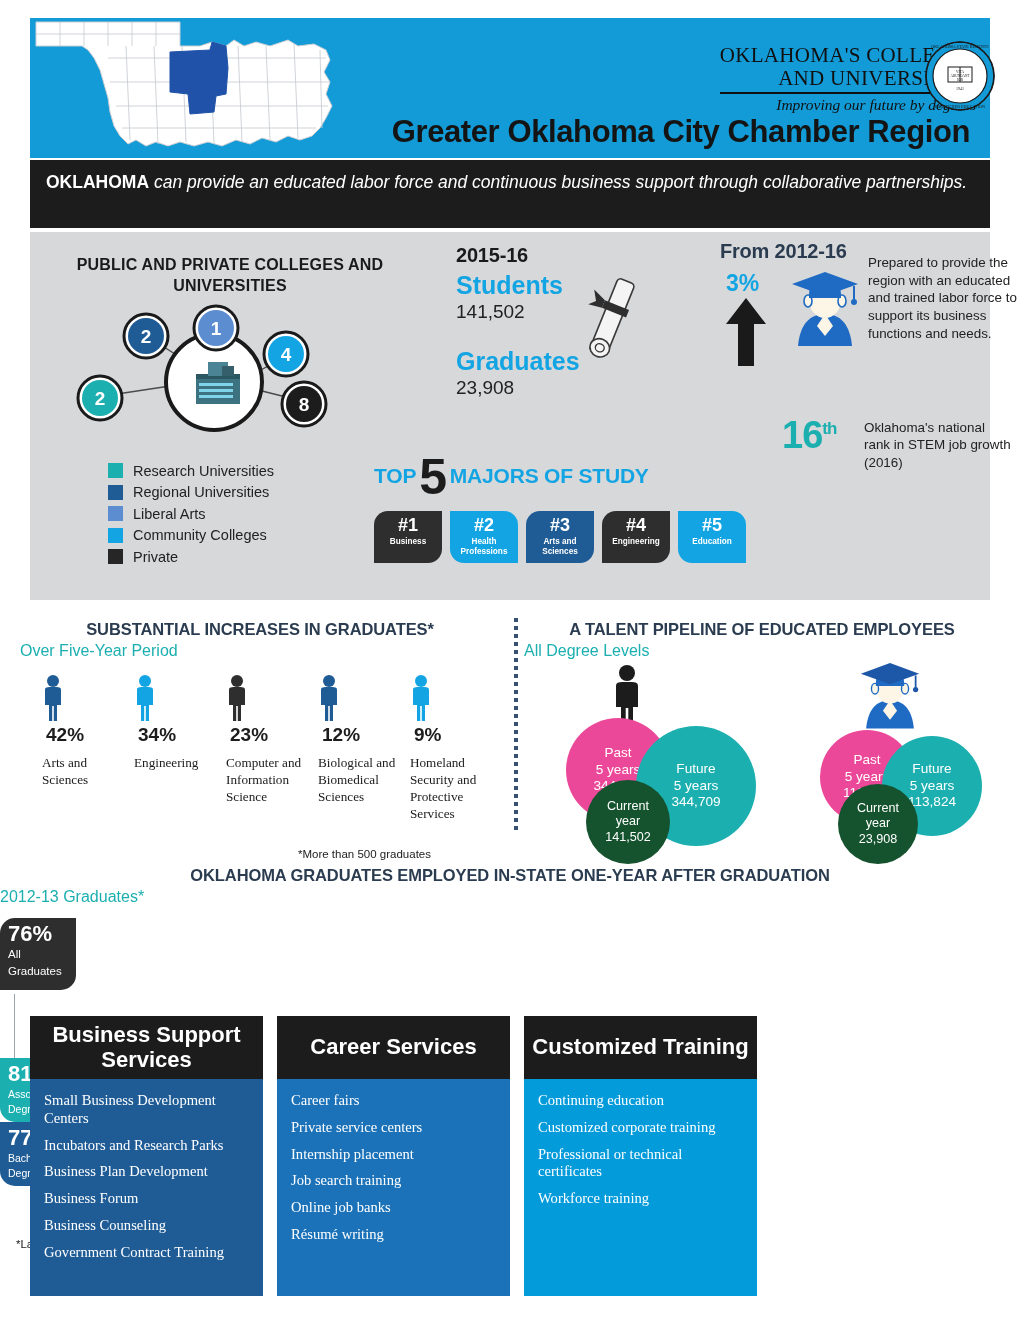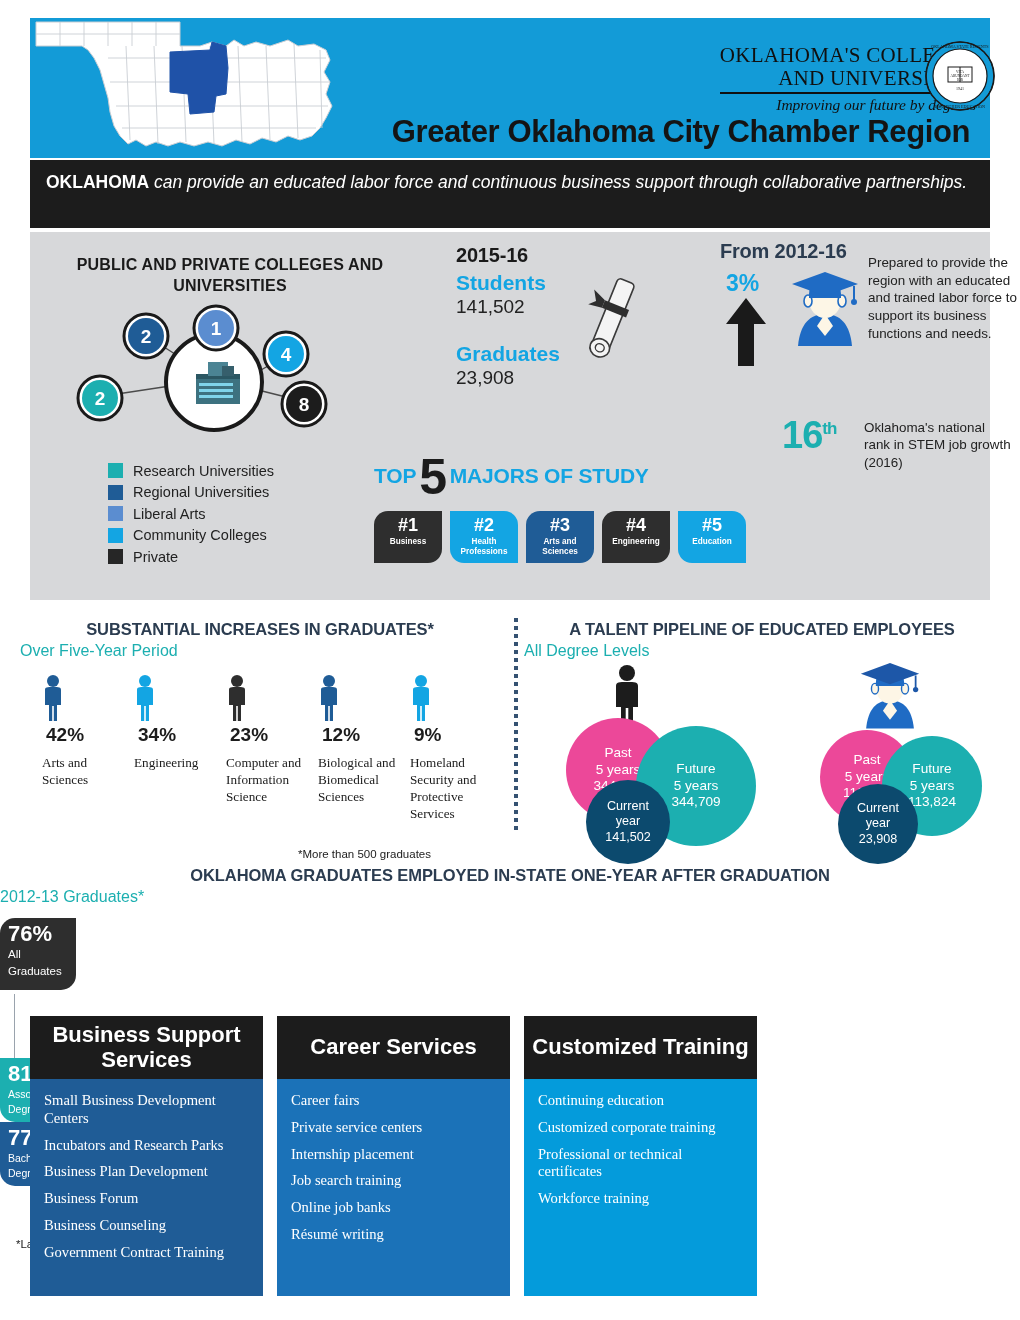--- a/index.html
+++ b/index.html
@@ -56,21 +56,21 @@
   .node-diagram { position: absolute; left: 28px; top: 72px; width: 310px; height: 140px; }
 
   .legend { position: absolute; left: 78px; top: 228px; }
   .legend-row { display: flex; align-items: center; height: 21.5px; }
   .legend-sw { width: 15px; height: 15px; margin-right: 10px; flex: 0 0 auto; }
   .legend-label { font-size: 14.5px; color: #222; }
 
   
   .stud-block { position: absolute; left: 426px; top: 12px; }
   .yr-label { font-size: 20px; font-weight: bold; color: #1a1a1a; letter-spacing: -0.2px; }
-  .sg-key { font-size: 21px; font-weight: bold; color: #13A5E3; margin-top: 4px; }
+  .sg-key { font-size: 25px; font-weight: bold; color: #13A5E3; margin-top: 4px; }
   .sg-val { font-size: 19px; color: #222; margin-top: 1px; }
   .sg-gap { height: 20px; }
   .scroll-ic { position: absolute; left: 120px; top: 30px; }
 
   .from-block { position: absolute; left: 690px; top: 8px; }
   .from-label { font-size: 20px; font-weight: bold; color: #2b3c50; letter-spacing: -0.2px; }
   .pct3 { font-size: 23px; font-weight: bold; color: #13A5E3; position: absolute; left: 6px; top: 30px; }
   .arrow-up { position: absolute; left: 4px; top: 56px; }
   .grad-ic { position: absolute; left: 62px; top: 24px; }
 
@@ -123,21 +123,21 @@
 
   .pipe-right { position: absolute; left: 524px; top: 16px; width: 476px; }
   .bubble-area { position: relative; height: 200px; margin-top: 8px; }
   .bubble {
     position: absolute; border-radius: 50%; color: #fff;
     display: flex; align-items: center; justify-content: center; text-align: center;
     font-size: 13.6px; line-height: 1.22;
   }
   .b-past { background: #ec4899; }
   .b-future { background: #1CAFB0; }
-  .b-current { background: #0c4a6e; }
+  .b-current { background: #14532d; }
 
   
   .employed { position: absolute; left: 0; top: 262px; width: 1020px; }
   .pct-row { display: flex; justify-content: center; align-items: flex-start; margin-top: 12px; flex-direction: column; }
   .pct-card { width: 66px; height: 64px; color: #fff; padding: 5px 0 0 8px; }
   .pct-card.dark { background: #2e2e2e; border-radius: 15px 0 15px 0; width: 76px; height: 72px; }
   .pct-card.teal { background: #1CAFB0; border-radius: 0 15px 0 15px; }
   .pct-card.navy { background: #1F5C96; border-radius: 0 15px 0 15px; }
   .pc-num { font-size: 22px; font-weight: bold; line-height: 1; }
   .pc-lab { font-size: 10.5px; line-height: 1.18; margin-top: 3px; }

